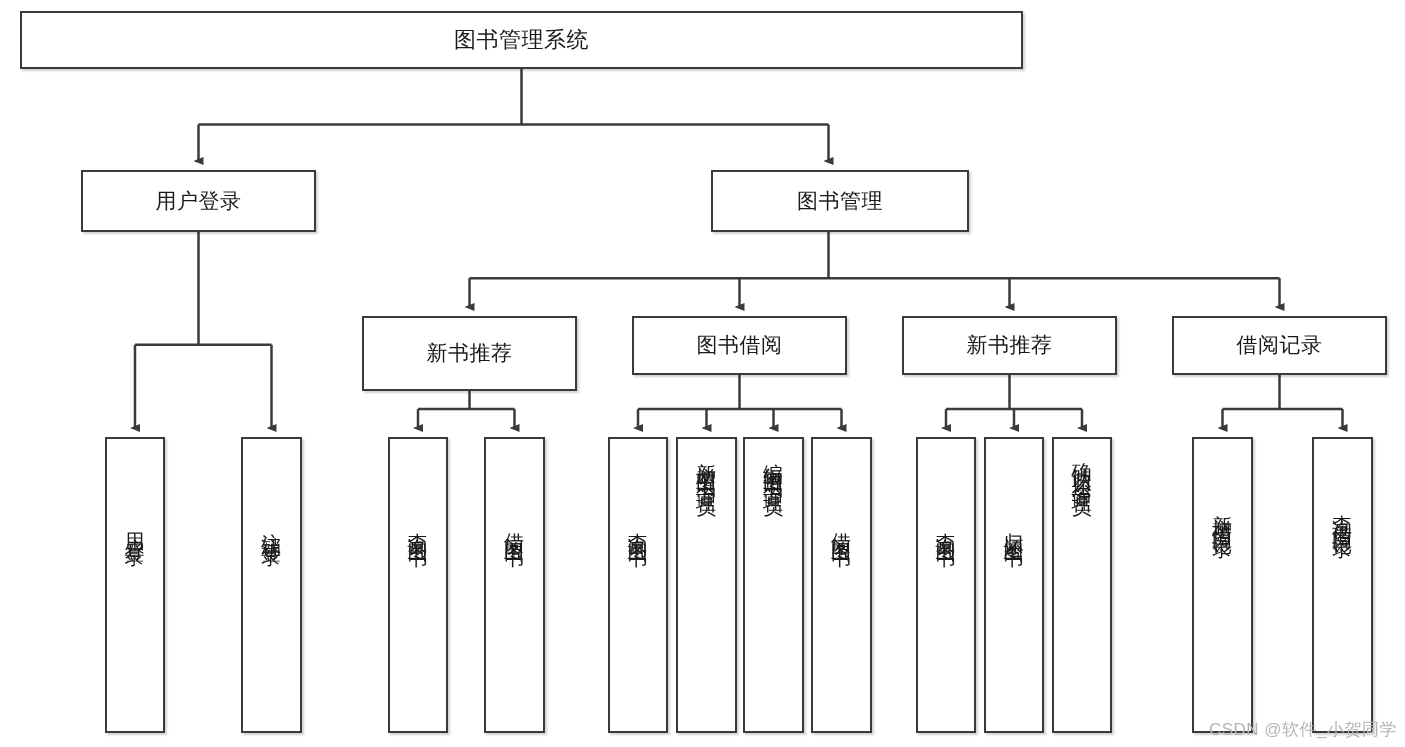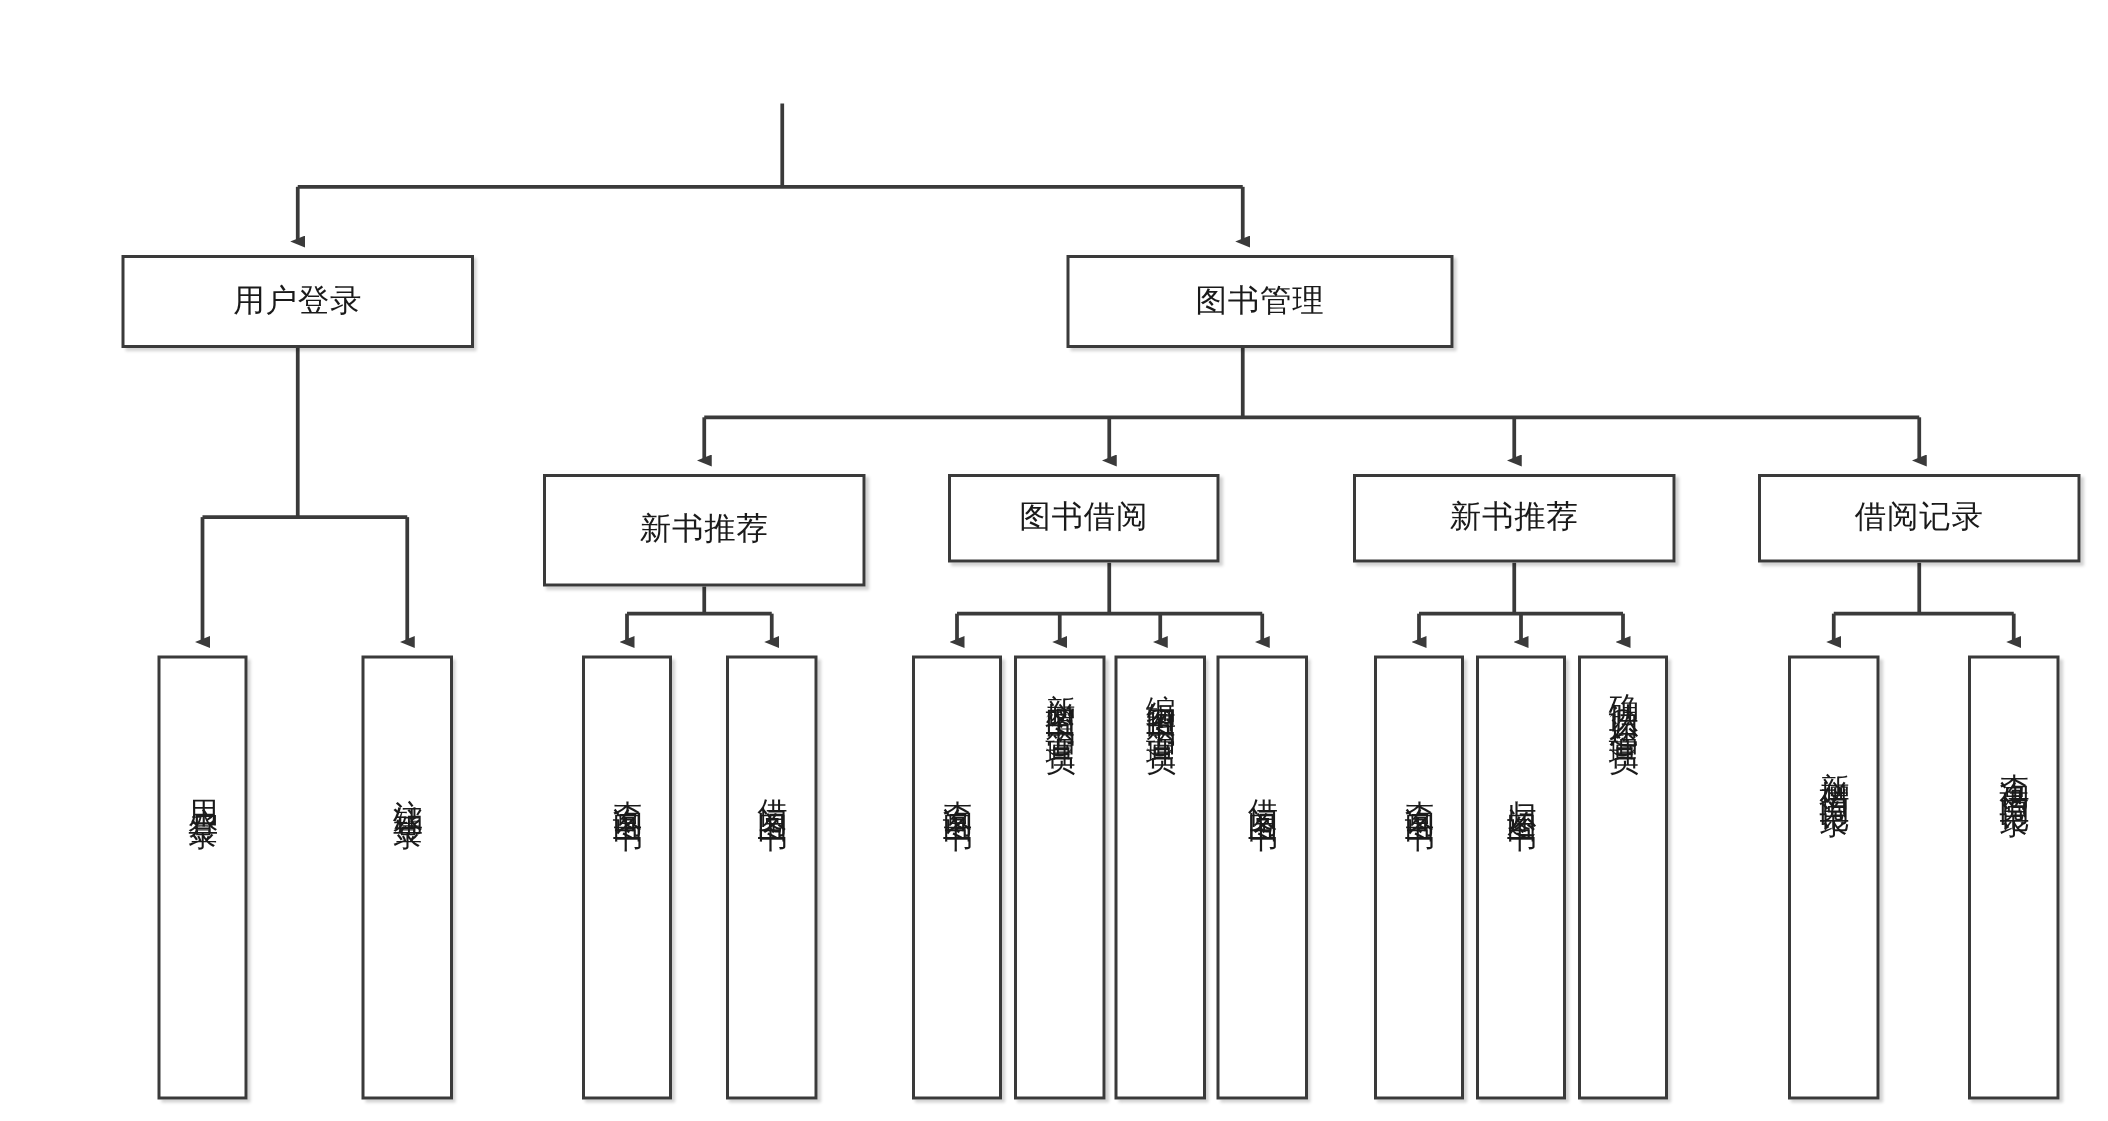--- a/index.html
+++ b/index.html
@@ -117,32 +117,35 @@
         <path d="M946,409.1 L946,428" marker-end="url(#arrow)"></path>
         <path d="M1014,409.1 L1014,428" marker-end="url(#arrow)"></path>
         <path d="M1082,409.1 L1082,428" marker-end="url(#arrow)"></path>
         <path d="M1279.5,375 L1279.5,409.1"></path>
         <path d="M1222.5,409.1 L1342.5,409.1"></path>
         <path d="M1222.5,409.1 L1222.5,428" marker-end="url(#arrow)"></path>
         <path d="M1342.5,409.1 L1342.5,428" marker-end="url(#arrow)"></path>
       </g>
   </svg>
 
+  <div class="node root" id="n-root" style="left: 20px; top: 11px; width: 1003px; height: 58px;">
+    <span class="label">图书管理系统</span>
+  </div>
 
   <div id="node-layer">
       <div class="node" style="left: 81px; top: 170px; width: 235px; height: 62px;">
         <span class="label">用户登录</span>
       </div>
       <div class="node" style="left: 711px; top: 170px; width: 258px; height: 62px;">
         <span class="label">图书管理</span>
       </div>
       <div class="node" style="left: 362px; top: 316px; width: 215px; height: 75px;">
         <span class="label">新书推荐</span>
       </div>
-      <div class="node" style="left: 632px; top: 316px; width: 181px; height: 59px;">
+      <div class="node" style="left: 632px; top: 316px; width: 215px; height: 59px;">
         <span class="label">图书借阅</span>
       </div>
       <div class="node" style="left: 902px; top: 316px; width: 215px; height: 59px;">
         <span class="label">新书推荐</span>
       </div>
       <div class="node" style="left: 1172px; top: 316px; width: 215px; height: 59px; justify-content: center;">
         <span class="label">借阅记录</span>
       </div>
       <div class="node vertical mid" style="left: 105px; top: 437px; width: 60px; height: 296px;">
         <span class="label">用户登录</span>
@@ -178,13 +181,14 @@
         <span class="label">确认归还（管理员）</span>
       </div>
       <div class="node vertical mid2" style="left: 1192px; top: 437px; width: 61px; height: 296px;">
         <span class="label">新增借阅记录</span>
       </div>
       <div class="node vertical mid2" style="left: 1312px; top: 437px; width: 61px; height: 296px;">
         <span class="label">查询借阅记录</span>
       </div>
     </div>
 
+  <div id="watermark">CSDN @软件_小贺同学</div>
 </div>
 
 </body></html>

